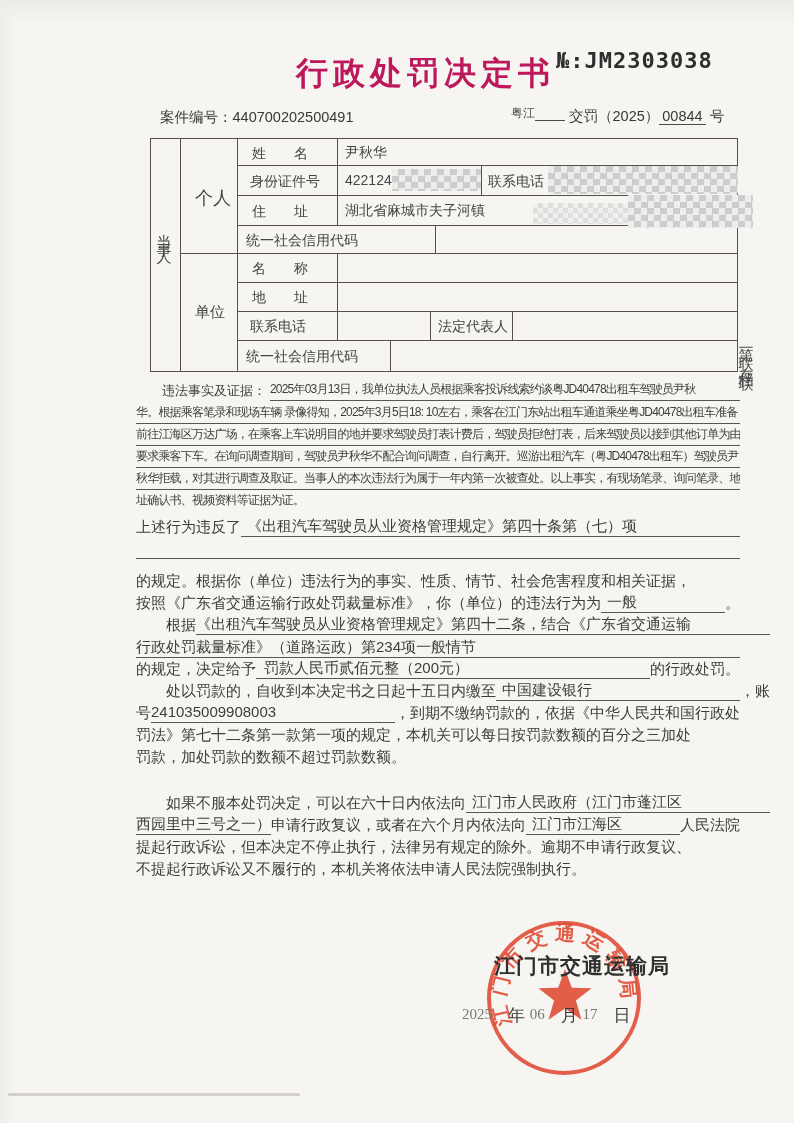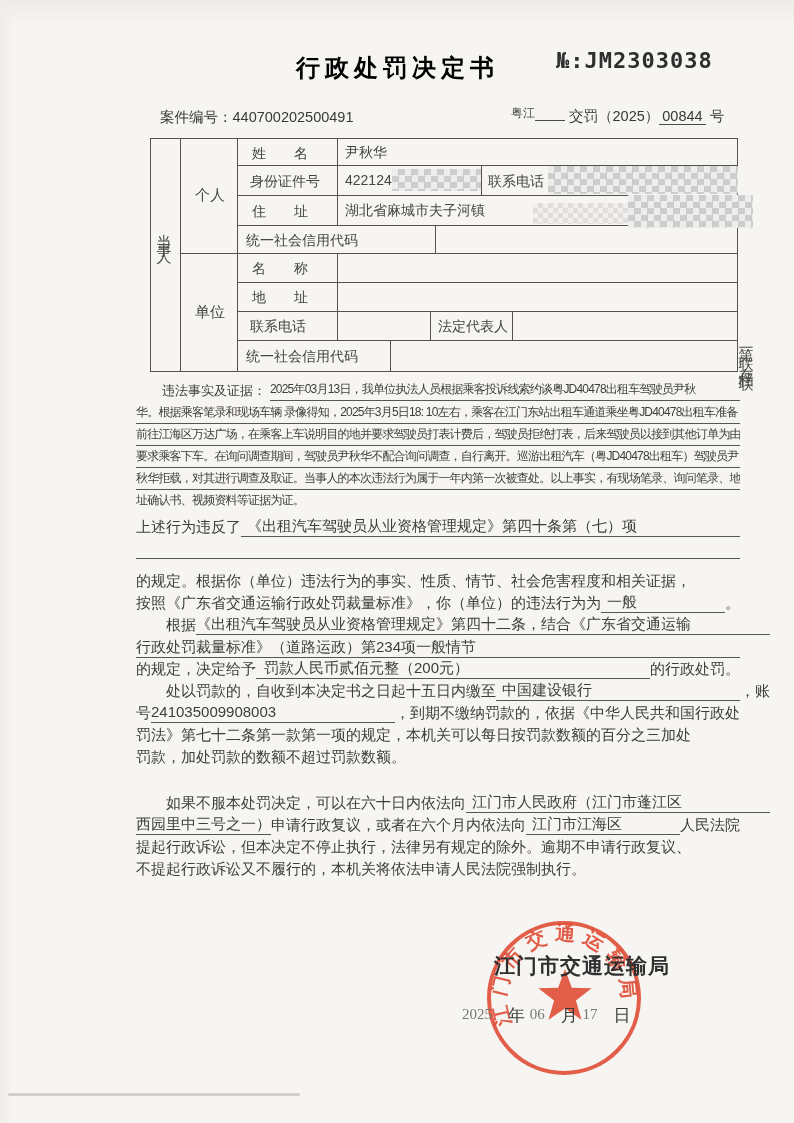--- a/index.html
+++ b/index.html
@@ -7,21 +7,21 @@
     width:794px;height:1123px;
     background:#f7f5f1;
     font-family:"Liberation Sans",sans-serif;
     color:#3c3c3c;
     position:relative;
     overflow:hidden;
   }
   .page{position:absolute;inset:0;}
   
   .doc-no{position:absolute;left:556px;top:48px;font-size:22px;font-weight:bold;color:#2e2e2e;letter-spacing:1px;font-family:"DejaVu Sans Mono","Liberation Mono",monospace;}
-  .title{position:absolute;left:296px;top:52px;margin:0;font-size:24px;font-weight:700;letter-spacing:5px;color:#000000;font-family:"Liberation Serif",serif;}
+  .title{position:absolute;left:296px;top:52px;margin:0;font-size:32px;font-weight:700;letter-spacing:5px;color:#be185d;font-family:"Liberation Serif",serif;}
   .case-line{position:absolute;left:160px;top:108px;font-size:14.5px;color:#383838;}
   .ref-line{position:absolute;left:511px;top:106px;font-size:14.5px;color:#383838;white-space:nowrap;}
   .ref-region{font-size:12px;position:relative;top:-4px;color:#4a4a4a;}
   .ref-blank{display:inline-block;width:30px;border-bottom:1px solid #4a4a4a;height:14px;}
   .u-serial{border-bottom:1px solid #4a4a4a;padding:0 3px;}
   
   .side-note{position:absolute;left:736px;top:336px;writing-mode:vertical-rl;font-size:15px;letter-spacing:4px;color:#4a4a4a;}
   
   .tl{position:absolute;background:#55524e;}
   .cell{position:absolute;font-size:14px;color:#454545;white-space:nowrap;}
@@ -87,21 +87,21 @@
 
   <div class="tl" style="left:237px;top:165px;width:500px;height:1px"></div>
   <div class="tl" style="left:237px;top:195px;width:500px;height:1px"></div>
   <div class="tl" style="left:237px;top:225px;width:500px;height:1px"></div>
   <div class="tl" style="left:180px;top:253px;width:557px;height:1px"></div>
   <div class="tl" style="left:237px;top:282px;width:500px;height:1px"></div>
   <div class="tl" style="left:237px;top:311px;width:500px;height:1px"></div>
   <div class="tl" style="left:237px;top:340px;width:500px;height:1px"></div>
 
   <div class="cell vtext" style="left:154px;top:222px;font-size:15px">当事人</div>
-  <div class="cell" style="left:195px;top:186px;font-size:15px">个人</div>
+  <div class="cell" style="left:195px;top:186px;font-size:18px">个人</div>
   <div class="cell" style="left:195px;top:303px;font-size:15px">单位</div>
 
   <div class="cell" style="left:252px;top:145px">姓　　名</div>
   <div class="cell" style="left:250px;top:173px">身份证件号</div>
   <div class="cell" style="left:252px;top:203px">住　　址</div>
   <div class="cell" style="left:246px;top:232px">统一社会信用代码</div>
   <div class="cell" style="left:252px;top:260px">名　　称</div>
   <div class="cell" style="left:252px;top:289px">地　　址</div>
   <div class="cell" style="left:250px;top:318px">联系电话</div>
   <div class="cell" style="left:438px;top:318px">法定代表人</div>

